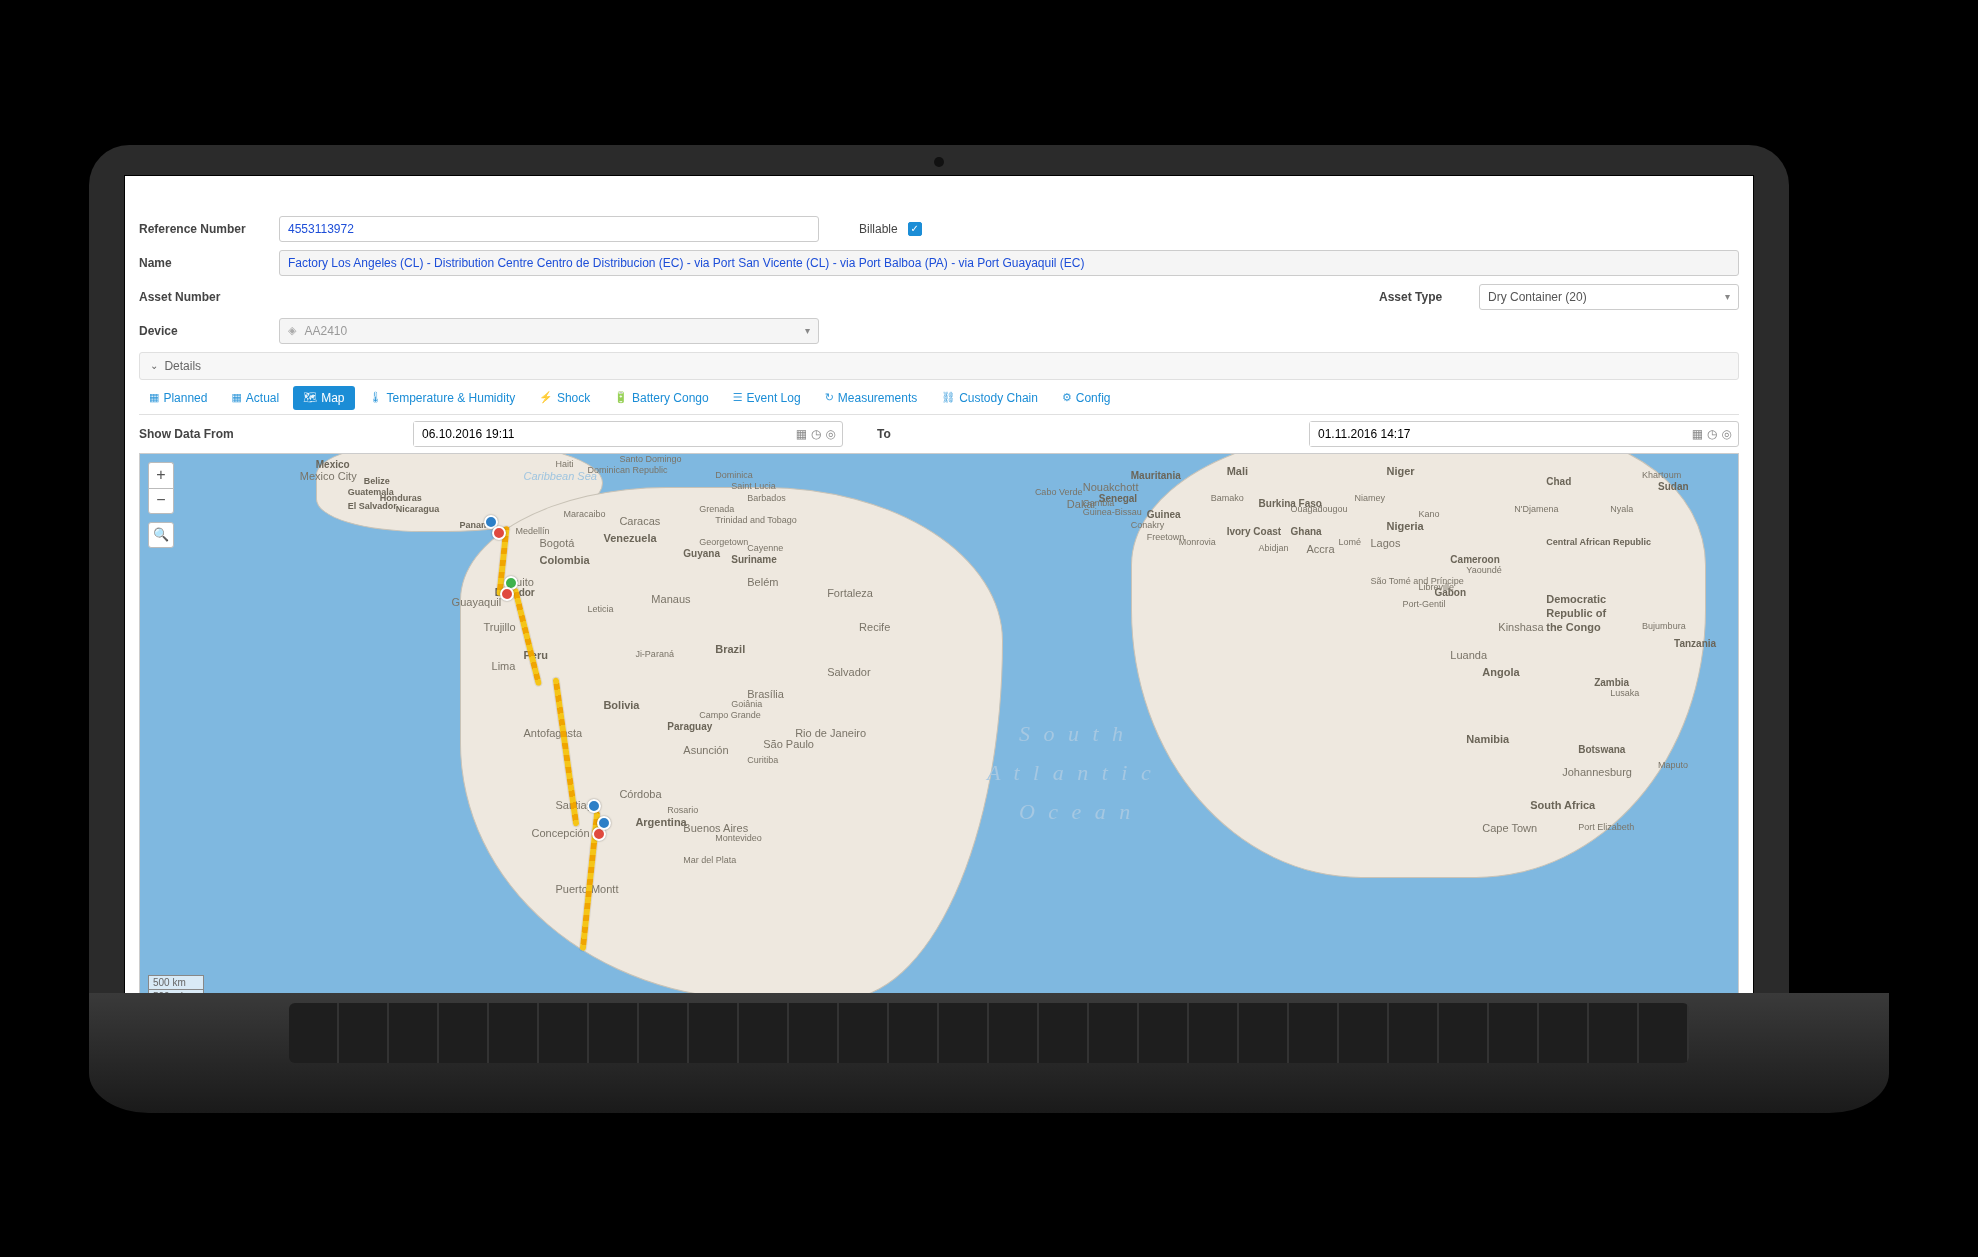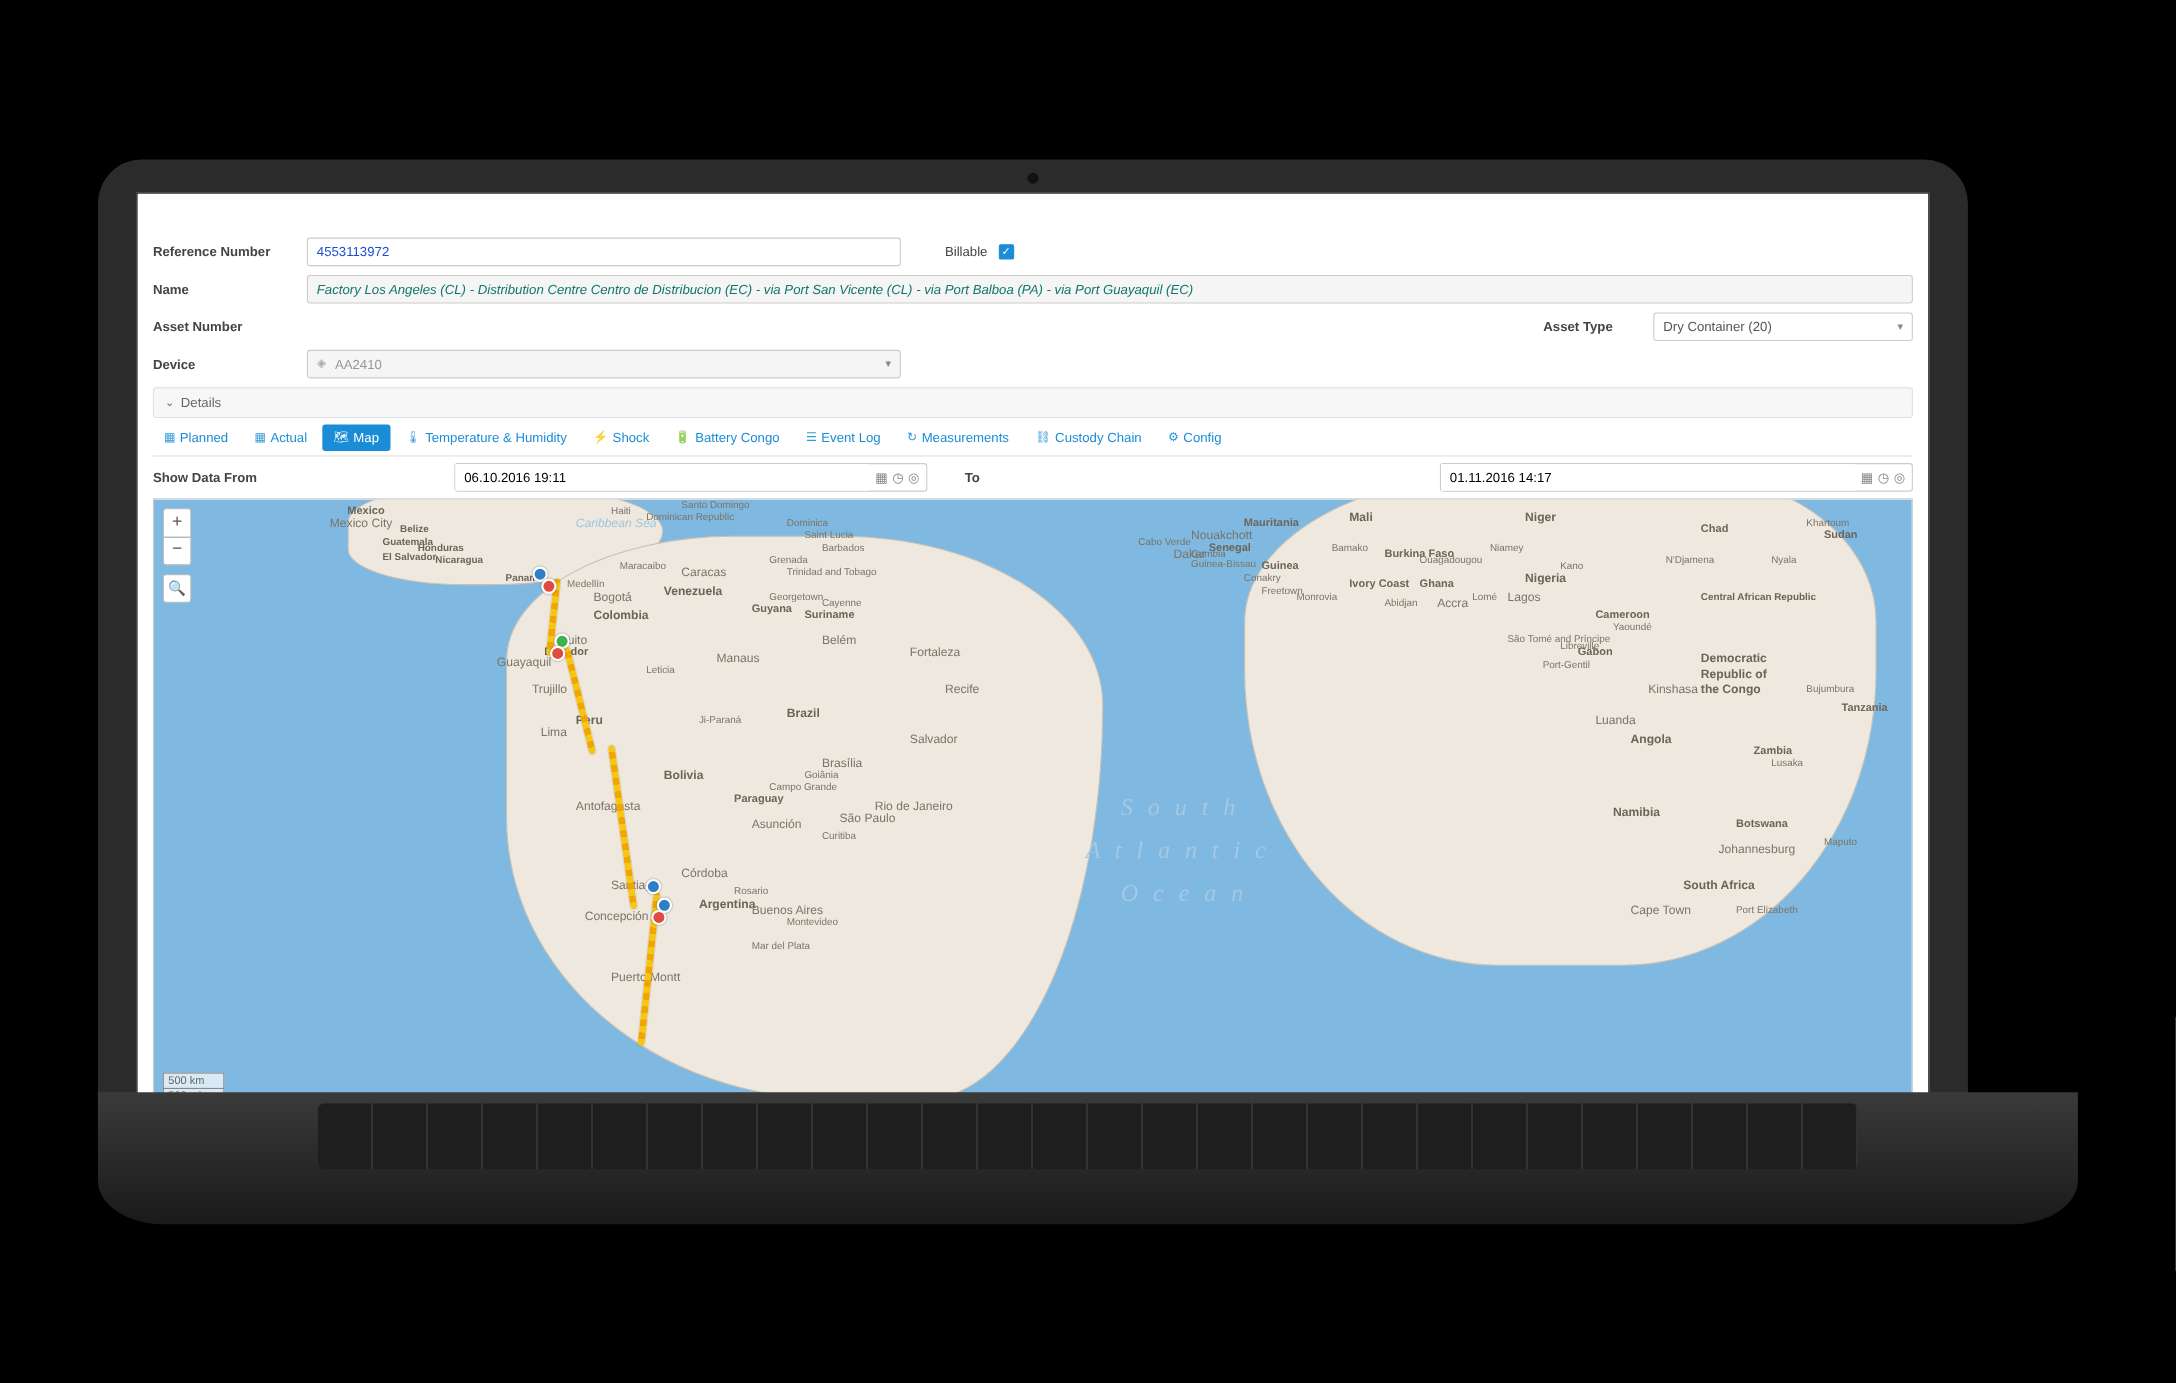--- a/index.html
+++ b/index.html
@@ -39,21 +39,21 @@
 .row { display: flex; align-items: center; margin-bottom: 8px; gap: 10px; }
 .label { width: 130px; font-weight: bold; color: #444; font-size: 12px; }
 .input {
   border: 1px solid #ccc;
   border-radius: 3px;
   padding: 5px 8px;
   font-size: 12px;
   background: #fff;
   color: #1d4ed8;
 }
-.input[readonly] { background: #f5f5f5; color: #0f766e; font-style: italic; }
+.input[readonly] { background: #f5f5f5; color: #1d4ed8; }
 .w-md { width: 540px; }
 .w-lg { flex: 1; }
 .select {
   border: 1px solid #ccc; border-radius: 3px;
   padding: 5px 8px; font-size: 12px;
   background: #fff;
   display: flex; align-items: center; gap: 6px;
   justify-content: space-between;
 }
 .details-bar {
@@ -179,21 +179,21 @@
 
       <div class="row">
         <div class="label">Name</div>
         <input class="input w-lg" readonly="" value="Factory Los Angeles (CL) - Distribution Centre Centro de Distribucion (EC) - via Port San Vicente (CL) - via Port Balboa (PA) - via Port Guayaquil (EC)" style="">
       </div>
 
       <div class="row">
         <div class="label">Asset Number</div>
         <div style="flex:1"></div>
         <div class="label" style="width:90px">Asset Type</div>
-        <div class="select" style="width:236px">
+        <div class="select" style="width:260px">
           <span>Dry Container (20)</span>
           <span class="caret">▾</span>
         </div>
       </div>
 
       <div class="row">
         <div class="label">Device</div>
         <div class="select w-md" style="background:#f5f5f5">
           <span style="display:flex;gap:8px;align-items:center">
             <span class="rss-icon">◈</span>

